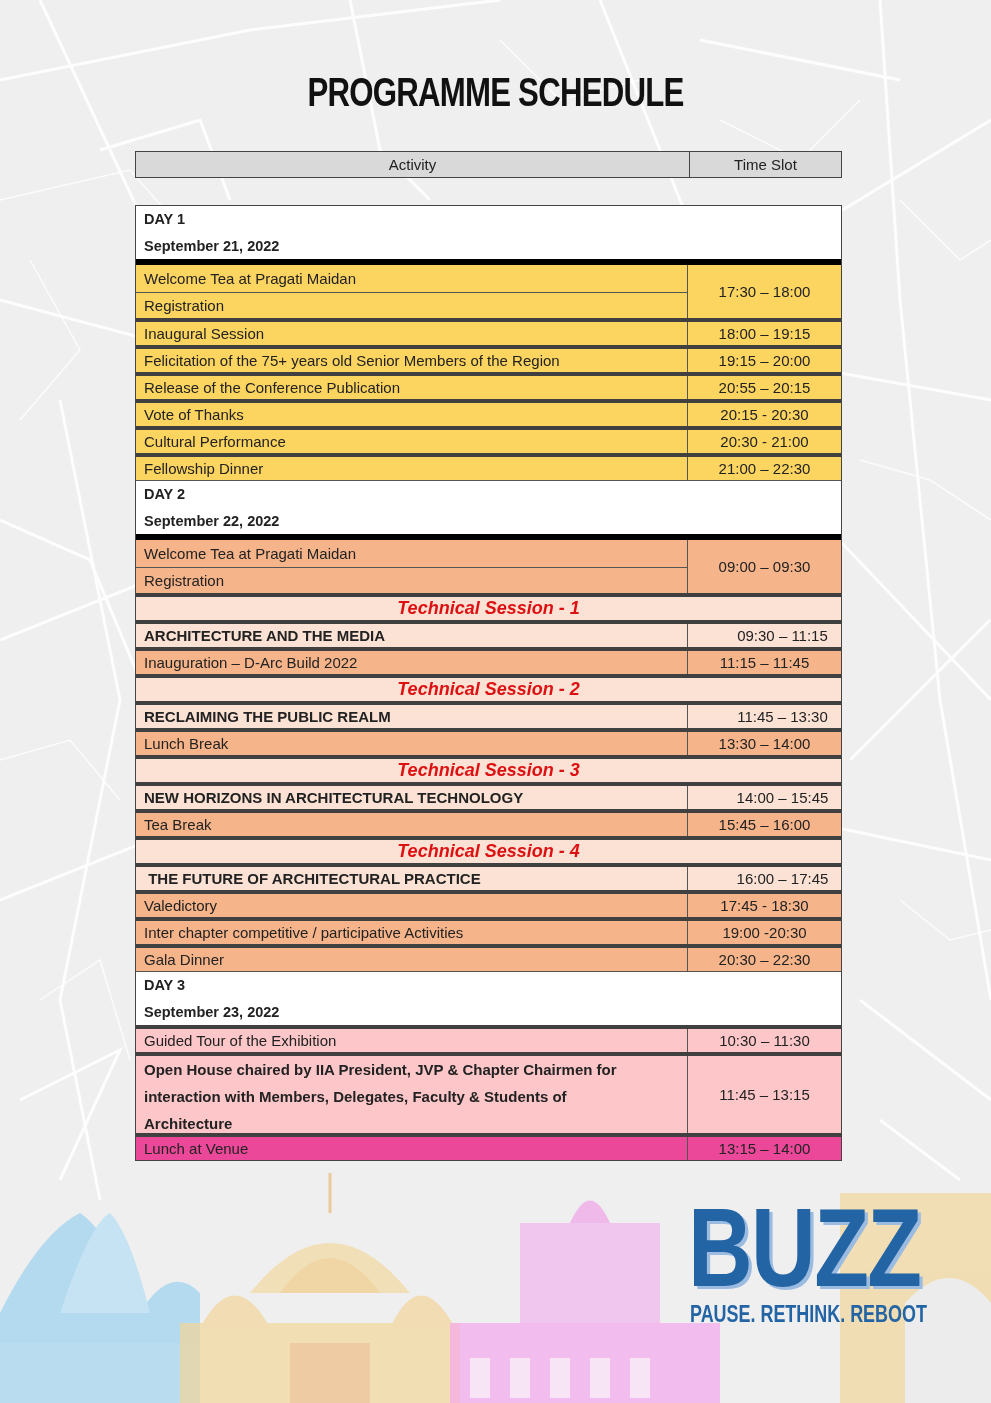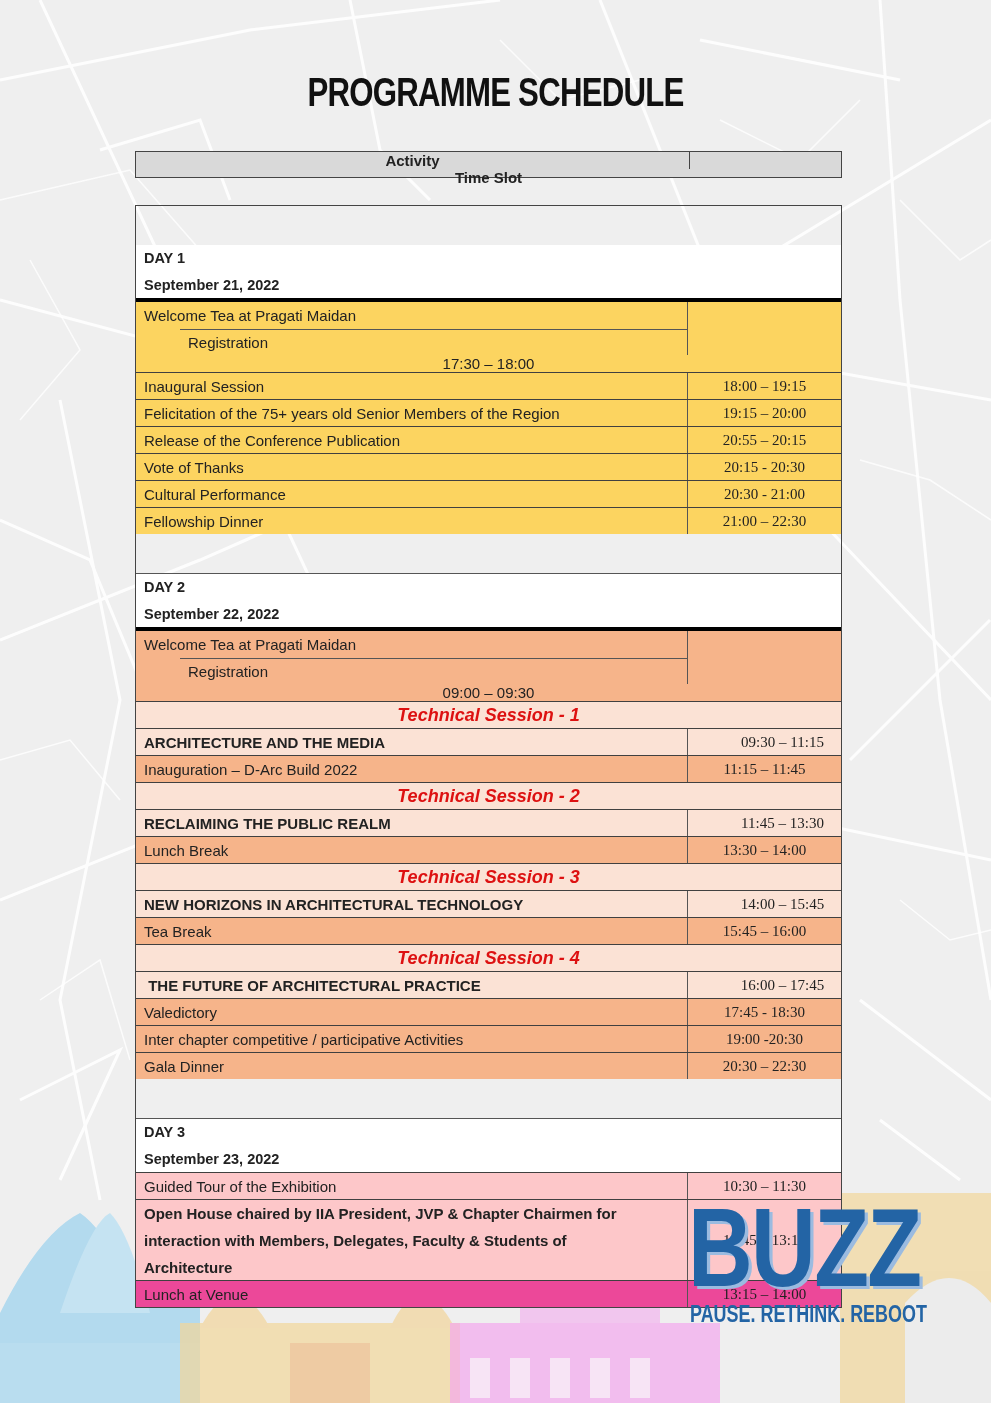--- a/index.html
+++ b/index.html
@@ -11,46 +11,46 @@
   .map-bg { position: absolute; inset: 0; z-index: 0; }
   .title {
     position: absolute; top: 70px; left: 0; width: 991px; text-align: center;
     font-family: "Liberation Sans", sans-serif; font-weight: 900; font-size: 40px;
     letter-spacing: -1px; color: #111; transform: scaleX(0.78); transform-origin: center;
     z-index: 2;
   }
   .hdr {
     position: absolute; left: 135px; top: 151px; width: 707px; height: 27px;
     display: flex; background: #d9d9d9; border: 1.5px solid #444; box-sizing: border-box; z-index: 2;
-    font-weight: bold; font-size: 15px; color: #222; flex-direction: column;
+    font-weight: normal; font-size: 15px; color: #222;
   }
   .hdr .a { width: 553px; border-right: 1px solid #444; display:flex; align-items:center; justify-content:center; }
   .hdr .t { flex: 1; display:flex; align-items:center; justify-content:center; }
   .sched {
     position: absolute; left: 135px; top: 205px; width: 707px; z-index: 2;
     border: 1.5px solid #444; box-sizing: border-box; font-size: 15px; color: #222;
   }
-  .row { display: flex; border-top: 1px solid #404040; box-sizing: border-box; }
+  .row { display: flex; border-top: 4px solid #404040; box-sizing: border-box; }
   .row:first-child { border-top: none; }
   .row .a { width: 552px; padding-left: 8px; display: flex; align-items: center; box-sizing: border-box; border-right: 1px solid #555; }
-  .row .t { flex: 1; display: flex; align-items: center; justify-content: center; font-family: Liberation Serif, serif; }
+  .row .t { flex: 1; display: flex; align-items: center; justify-content: center; }
   .h27 { height: 27px; }
-  .dayrow { background: #fff; flex-direction: column; border-top: 1px solid #555; padding-left: 8px; font-weight: bold; font-size: 14.5px; margin-top: 39px; }
+  .dayrow { background: #fff; flex-direction: column; border-top: 1px solid #555; padding-left: 8px; font-weight: bold; font-size: 14.5px; }
   .dayrow div { height: 26.5px; display: flex; align-items: center; }
   .sess { background: #fbe2d5; justify-content: center; align-items: center; height: 27px; color: #d11; font-weight: bold; font-style: italic; font-size: 18px; }
   .d1 { background: #fcd460; }
   .d2a { background: #f6b48a; }
   .d2b { background: #fbe2d5; }
   .d3a { background: #fdc7c9; }
   .d3b { background: #ec4899; }
   .bold { font-weight: bold; gap: 36px; }
-  .group { display: flex; border-top: 4px solid #000000; flex-direction: column; }
+  .group { display: flex; border-top: 6px solid #000000; }
   .group .acol { width: 552px; border-right: 1px solid #555; box-sizing: border-box; }
   .group .acol div { height: 26.5px; display: flex; align-items: center; padding-left: 8px; box-sizing: border-box; }
-  .group .acol div + div { border-top: 1px solid #555; margin-left: 44px; }
+  .group .acol div + div { border-top: 1px solid #555; }
   .group .tcol { flex: 1; display: flex; align-items: center; justify-content: center; text-align: right; }
   .open .a { flex-direction: column; align-items: flex-start; justify-content: space-between; padding-top: 0; line-height: 27px; font-weight: bold; }
   .skyline { position: absolute; left: 0; bottom: 0; width: 991px; height: 230px; z-index: 1; }
   .buzz {
     position: absolute; left: 688px; top: 1192px; z-index: 3;
     font-family: "Liberation Sans", sans-serif; font-weight: 900; font-size: 112px; line-height: 1;
     color: #2364a5; letter-spacing: -2px; transform: scaleX(0.8); transform-origin: left top;
     text-shadow: 4px 3px 0 #9bbbe0;
   }
   .tagline {

